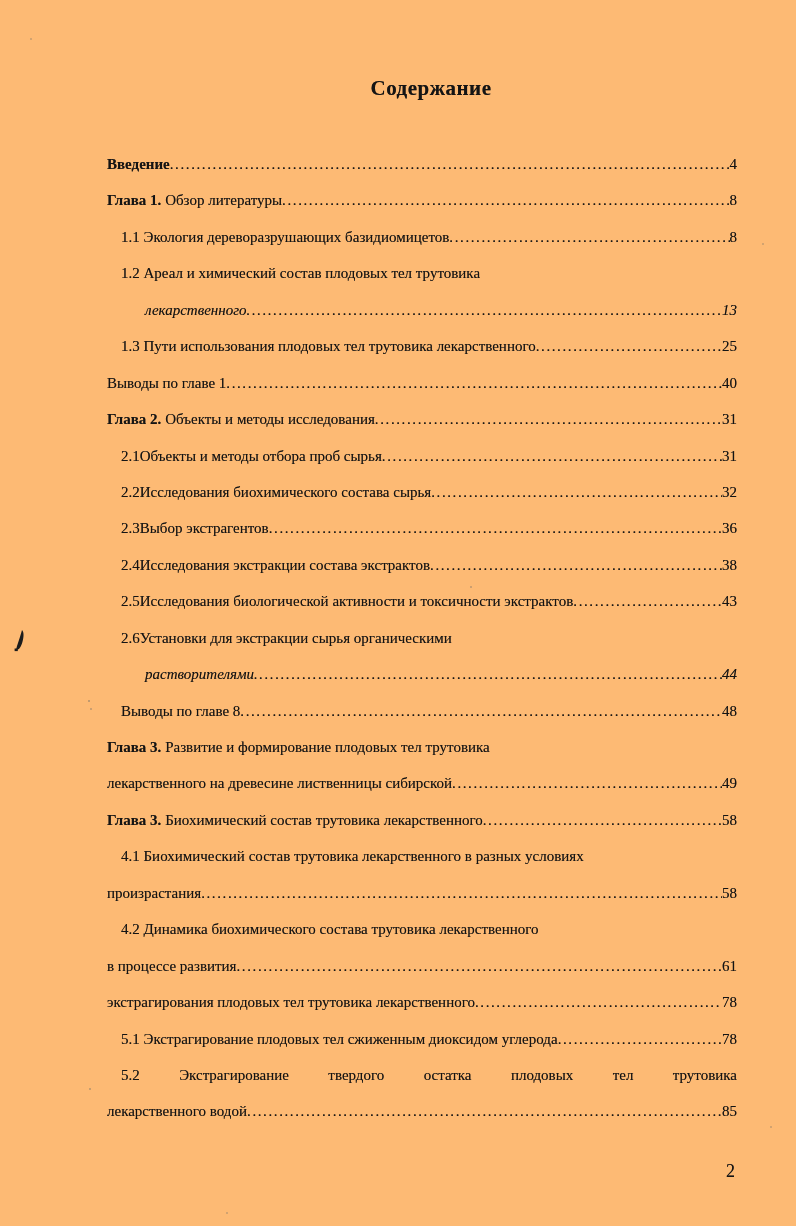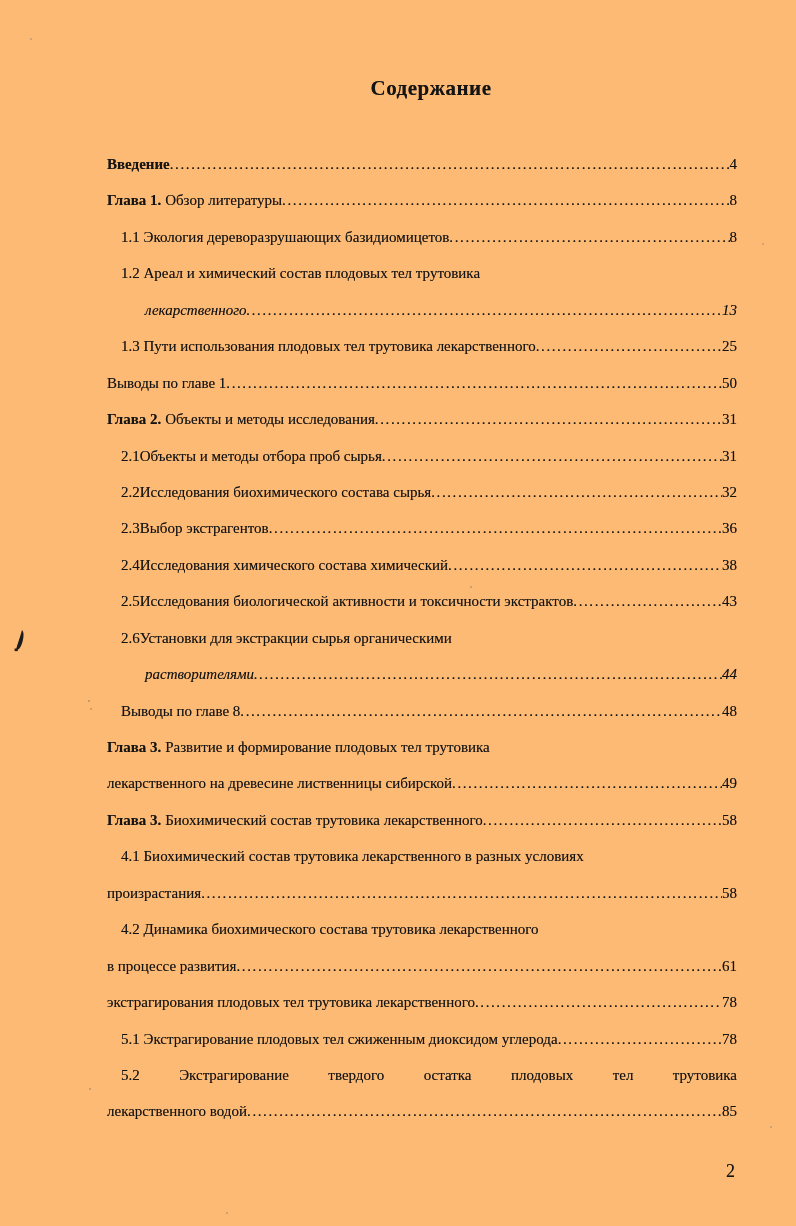--- a/index.html
+++ b/index.html
@@ -115,21 +115,21 @@
         <span class="pg">13</span>
       </div>
       <div class="toc-line indent-1">
         <span class="txt">1.3 Пути использования плодовых тел трутовика лекарственного</span>
         <span class="dots">........................................................................................................................................................................................................</span>
         <span class="pg">25</span>
       </div>
       <div class="toc-line indent-0">
         <span class="txt">Выводы по главе 1</span>
         <span class="dots">........................................................................................................................................................................................................</span>
-        <span class="pg">50</span>
+        <span class="pg">40</span>
       </div>
       <div class="toc-line indent-0">
         <span class="bold">Глава 2.</span>
         <span class="txt"> Объекты и методы исследования</span>
         <span class="dots">........................................................................................................................................................................................................</span>
         <span class="pg">31</span>
       </div>
       <div class="toc-line indent-1">
         <span class="txt">2.1Объекты и методы отбора проб сырья</span>
         <span class="dots">........................................................................................................................................................................................................</span>
@@ -139,21 +139,21 @@
         <span class="txt">2.2Исследования биохимического состава сырья</span>
         <span class="dots">........................................................................................................................................................................................................</span>
         <span class="pg">32</span>
       </div>
       <div class="toc-line indent-1">
         <span class="txt">2.3Выбор экстрагентов</span>
         <span class="dots">........................................................................................................................................................................................................</span>
         <span class="pg">36</span>
       </div>
       <div class="toc-line indent-1">
-        <span class="txt">2.4Исследования химического состава химический</span>
+        <span class="txt">2.4Исследования экстракции состава экстрактов</span>
         <span class="dots">........................................................................................................................................................................................................</span>
         <span class="pg">38</span>
       </div>
       <div class="toc-line indent-1">
         <span class="txt">2.5Исследования биологической активности и токсичности экстрактов</span>
         <span class="dots">........................................................................................................................................................................................................</span>
         <span class="pg">43</span>
       </div>
       <div class="toc-line indent-1">
         <span class="txt">2.6Установки для экстракции сырья органическими</span>

